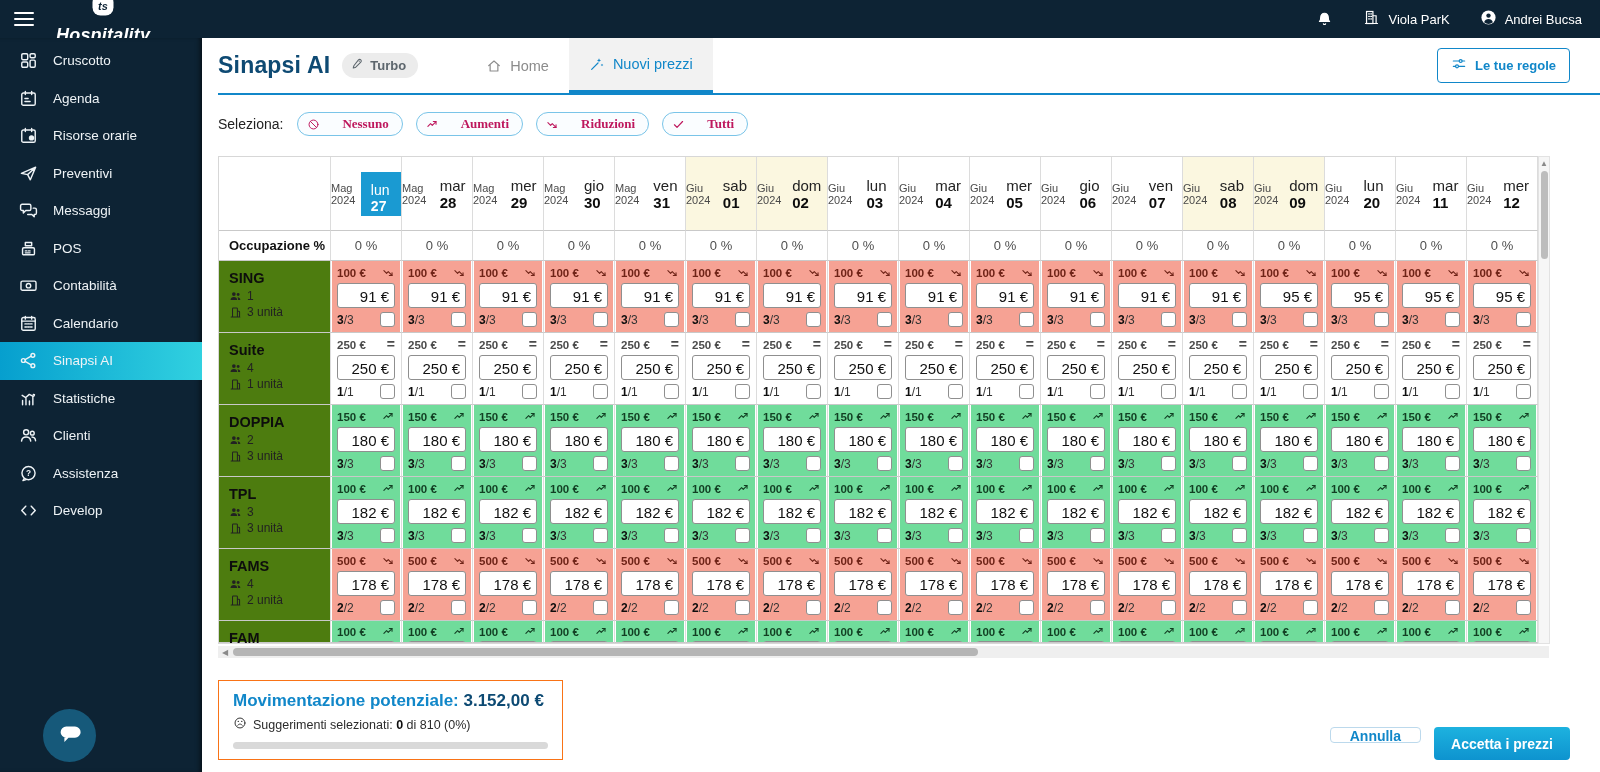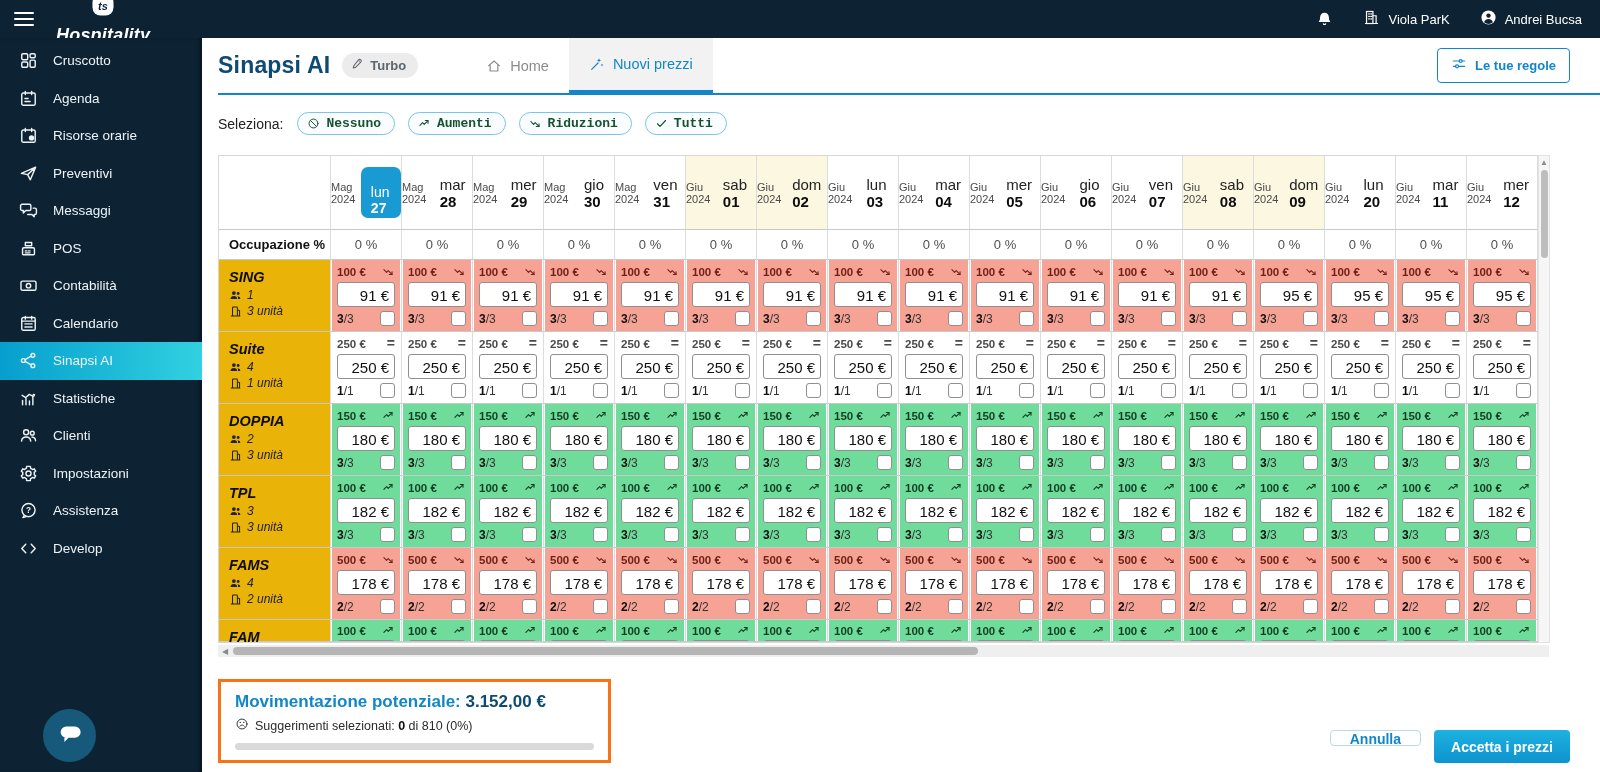--- a/index.html
+++ b/index.html
@@ -40,39 +40,39 @@
   .tab { display:flex; align-items:center; gap:8px; padding:0 20px; font-size:14.5px; color:#8c8c8c; cursor:pointer; }
   .tab svg { width:16px; height:16px; }
   .tab.active { background:#f2f2f2; color:#1187c9; border-bottom:3px solid #1187c9; }
   .rules-btn { margin-left:auto; display:flex; align-items:center; gap:8px; border:1.5px solid #1187c9; background:#fff;
                color:#1187c9; font-weight:bold; font-size:13px; border-radius:4px; padding:7px 13px; cursor:pointer; font-family:inherit; }
   .rules-btn svg { width:16px; height:16px; }
 
   .filter-row { margin-top:17px; display:flex; align-items:center; gap:14px; }
   .filter-label { font-size:14px; color:#222; }
   .chips { display:flex; gap:13px; }
-  .chip { display:flex; align-items:center; gap:6px; border:1.5px solid #79c4e8; background:#fafdff; border-radius:999px;
-          padding:3px 13px 3px 9px; color:#14532d; font-size:13px; font-weight:bold; cursor:pointer; font-family:Liberation Mono, monospace; }
+  .chip { display:flex; align-items:center; gap:22px; border:1.5px solid #79c4e8; background:#fafdff; border-radius:999px;
+          padding:3px 13px 3px 9px; color:#be185d; font-size:13px; font-weight:bold; cursor:pointer; font-family:Liberation Serif, serif; }
   .chip svg { width:13px; height:13px; }
 
   
   .grid-wrap { display:flex; margin-top:20px; }
   .grid { display:grid; grid-template-columns:112px repeat(17,71px); grid-template-rows:74px 30px repeat(5,72px) 22px;
           border:1px solid #d7d7d7; border-right:none; background:#fff; }
   .gcell { border-right:1px solid #dcdcdc; border-bottom:1px solid #c9c9c9; min-width:0; }
   .hcell { display:flex; flex-direction:row; align-items:center; justify-content:center; gap:4px; background:#fff; }
   .hcell.weekend { background:#fbf7e0; }
   .h-month { font-size:11px; color:#4a4a4a; }
   .h-day { font-size:15px; color:#222; }
   .h-day b { color:#0d0d0d; }
-  .today-pill { background:#1a9ad2; color:#fff; border-radius:7px; padding:17px 10px 2px; font-size:14px; }
+  .today-pill { background:#1a9ad2; color:#fff; border-radius:0; padding:10px 10px 2px; font-size:14px; }
   .today-pill b { color:#fff; }
   .occ-label { display:flex; align-items:center; padding-left:10px; font-size:13px; font-weight:bold; color:#111; }
   .occ { display:flex; align-items:center; justify-content:center; font-size:13px; color:#4f4f4f; }
-  .rh { padding:9px 8px 0 10px; background:#eab308;font-style:italic; }
+  .rh { padding:9px 8px 0 10px; background:#4d7c0f; }
   .rh-name { font-size:14.5px; font-weight:bold; color:#0d0d0d; margin-bottom:3px; }
   .rh-meta { display:flex; align-items:center; gap:5px; font-size:12px; color:#222; margin-top:2px; }
   .rh-meta svg { width:13px; height:13px; }
   .cell { padding:0 1px; background:#fff; }
   .fill { height:100%; padding:4px 5px 5px; display:flex; flex-direction:column; overflow:hidden; }
   .cell.down .fill { background:#f6a294; }
   .cell.up .fill { background:#70dc9b; }
   .cell.equal .fill { background:#fff;justify-content:flex-end; }
   .c-top { display:flex; align-items:center; justify-content:space-between; height:15px; }
   .old { font-size:11.5px; font-weight:bold; }
@@ -90,21 +90,21 @@
   
   .vscroll { width:12px; height:488px; background:#f6f6f6; border:1px solid #e2e2e2; position:relative; }
   .vscroll .arr { position:absolute; top:2px; left:0; right:0; text-align:center; font-size:8px; color:#8a8a8a; }
   .vthumb { position:absolute; top:14px; left:2px; width:7px; height:88px; background:#bdbdbd; border-radius:4px; cursor:pointer; }
   .hscroll { width:1331px; height:12px; margin-top:2px; background:#efefef; position:relative; display:flex; align-items:center; }
   .hscroll .arr { width:14px; text-align:center; font-size:8px; color:#8a8a8a; }
   .hthumb { position:absolute; left:15px; width:745px; height:8px; background:#b5b5b5; border-radius:4px; cursor:pointer; }
 
   
   .footer-row { margin-top:22px; display:flex; align-items:flex-end; }
-  .summary-box { width:393px; border:3px solid #f97316; background:#fff; padding:10px 14px 10px; }
+  .summary-box { width:345px; border:1px solid #f97316; background:#fff; padding:10px 14px 10px; }
   .mov-line { font-size:17px; font-weight:600; color:#1187c9; }
   .mov-line b { color:#0d4a73; font-weight:bold; }
   .sug-line { margin-top:5px; display:flex; align-items:center; gap:6px; font-size:12.5px; color:#2b2b2b; }
   .sug-line svg { width:14px; height:14px; color:#333; }
   .sug-line b { color:#0d0d0d; }
   .progress { margin-top:9px; height:7px; background:#d9d9d9; border-radius:4px; }
   .actions { margin-left:auto; display:flex; gap:13px; }
   .btn-cancel { height:16px; padding:0 19px; background:#fff; border:1px solid #bcd9ec; border-radius:4px; color:#1187c9;
                 font-size:14px; font-weight:bold; cursor:pointer; font-family:inherit; }
   .btn-accept { height:33px; padding:0 17px; background:linear-gradient(180deg,#1db2df,#0e93cf); border:none; border-radius:4px;
@@ -256,29 +256,20 @@
               <path d="M3.2 19c.4-3.2 2.8-5 5.8-5s5.4 1.8 5.8 5"></path>
               <circle cx="16.8" cy="9" r="2.4"></circle>
               <path d="M16.4 14c2.6.2 4.3 2 4.5 4.6"></path>
             </svg>
           </span>
           <span>Clienti</span>
         </div>
         <div class="side-item">
           <span class="icn" style="display: flex;">
             <svg viewBox="0 0 24 24" fill="none" stroke="currentColor" stroke-width="1.8" stroke-linecap="round" stroke-linejoin="round">
-              <circle cx="12" cy="12" r="3.2"></circle>
-              <path d="M19.2 13.4a7.5 7.5 0 0 0 0-2.8l1.9-1.4-1.8-3.1-2.2.9a7.5 7.5 0 0 0-2.4-1.4L14.3 3h-4.6l-.4 2.6a7.5 7.5 0 0 0-2.4 1.4l-2.2-.9-1.8 3.1 1.9 1.4a7.5 7.5 0 0 0 0 2.8l-1.9 1.4 1.8 3.1 2.2-.9a7.5 7.5 0 0 0 2.4 1.4l.4 2.6h4.6l.4-2.6a7.5 7.5 0 0 0 2.4-1.4l2.2.9 1.8-3.1z"></path>
-            </svg>
-          </span>
-          <span>Impostazioni</span>
-        </div>
-        <div class="side-item">
-          <span class="icn" style="display: flex;">
-            <svg viewBox="0 0 24 24" fill="none" stroke="currentColor" stroke-width="1.8" stroke-linecap="round" stroke-linejoin="round">
               <circle cx="12" cy="11.5" r="8.3"></circle>
               <path d="M6.5 18.5 5 21l4-1.3"></path>
               <text x="12" y="15.3" text-anchor="middle" font-size="10.5" font-weight="bold" fill="currentColor" stroke="none">?</text>
             </svg>
           </span>
           <span>Assistenza</span>
         </div>
         <div class="side-item">
           <span class="icn" style="display: flex;">
             <svg viewBox="0 0 24 24" fill="none" stroke="currentColor" stroke-width="1.8" stroke-linecap="round" stroke-linejoin="round">

